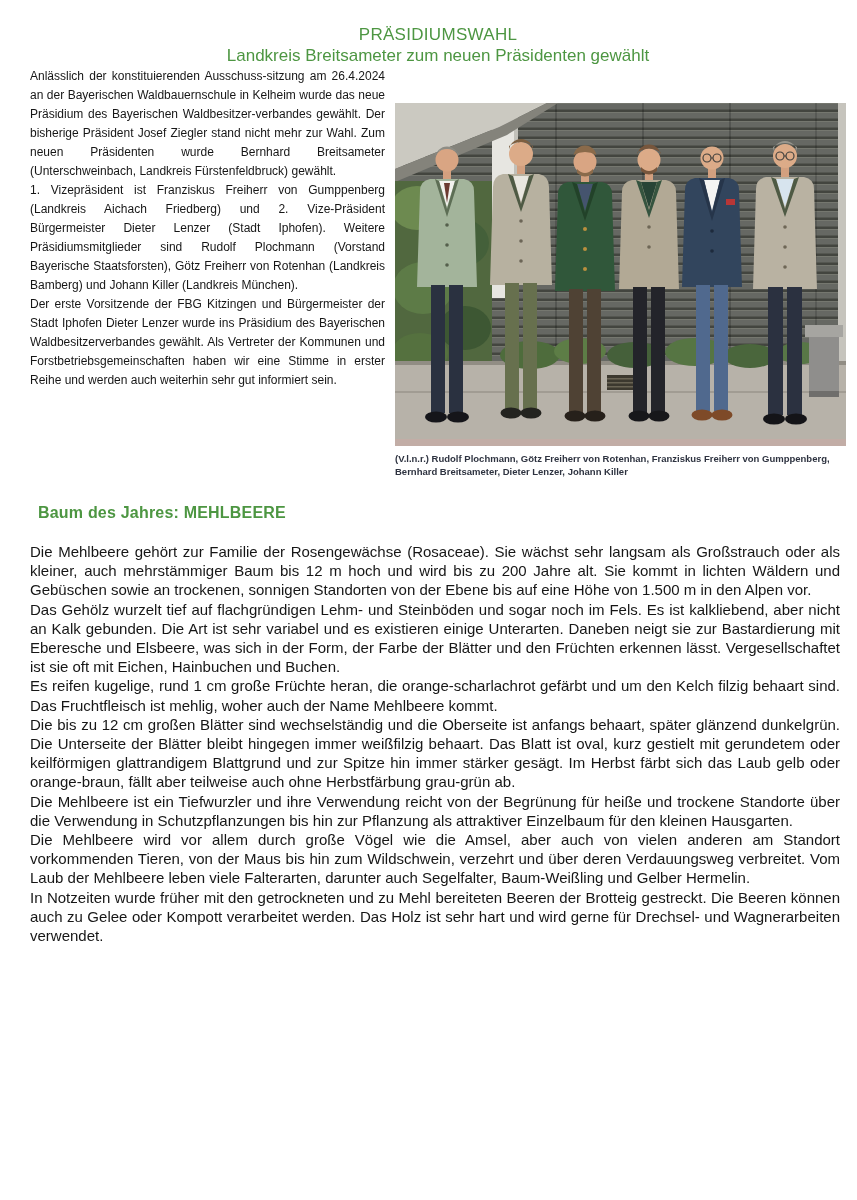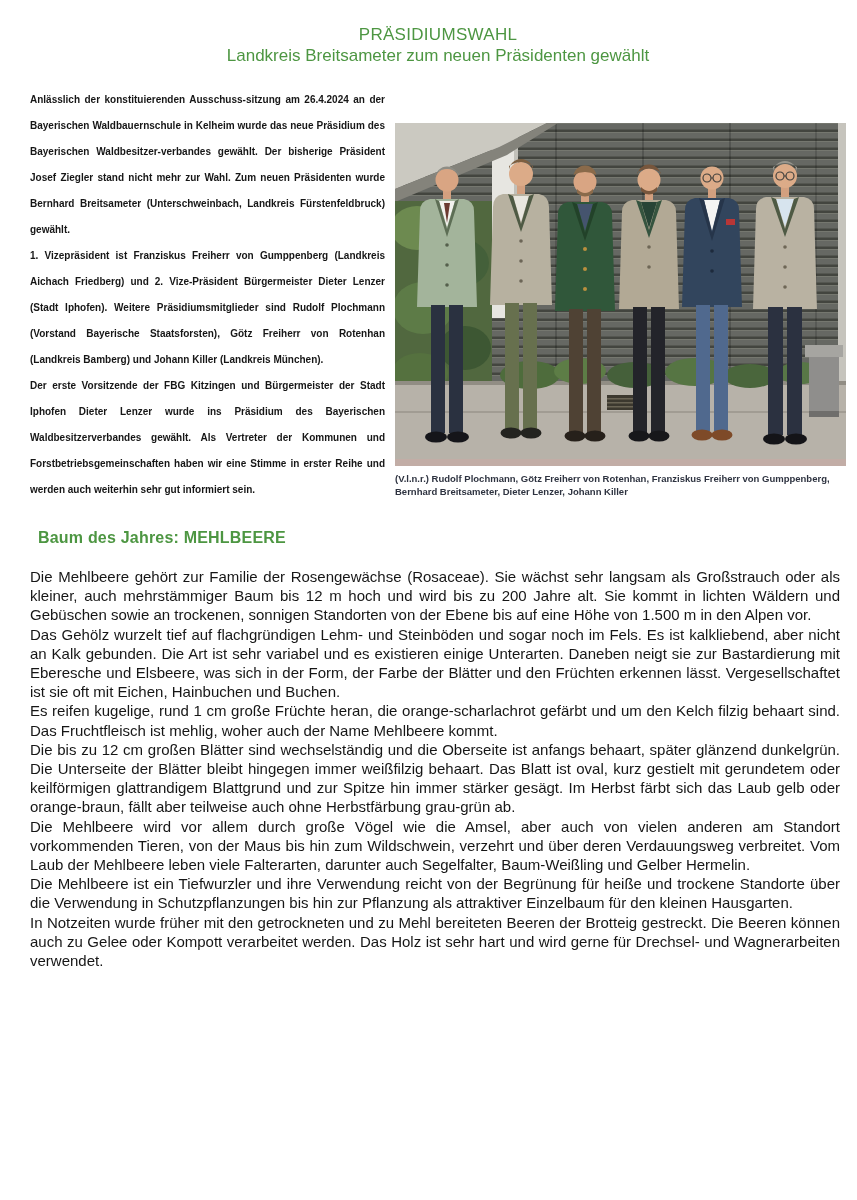--- a/index.html
+++ b/index.html
@@ -9,33 +9,33 @@
     --page_bg:#ffffff;
   }
   *{margin:0;padding:0;box-sizing:border-box;}
   html,body{background:#e9e9e9;}
   body{font-family:"Liberation Sans", sans-serif;}
   .page{
     width:857px;height:1200px;margin:0 auto;background:var(--page_bg);
     padding:24px 11px 0 30px;position:relative;overflow:hidden;
     color:var(--body_text);
   }
-  .header{width:816px;text-align:center;margin-bottom:20px;}
+  .header{width:816px;text-align:center;}
   .title{
     color:var(--heading_green);font-size:17px;font-weight:400;
     line-height:21px;letter-spacing:.3px;
   }
   .subtitle{
     color:var(--heading_green);font-size:17px;font-weight:400;line-height:22px;
   }
   .columns{display:flex;gap:10px;align-items:flex-start;}
   .left-col{width:355px;flex:0 0 355px;}
   .left-col .para{
-    font-size:10px;line-height:26px;text-align:justify;
-    text-justify:inter-word;hyphens:none;font-weight:bold;
+    font-size:12px;line-height:19px;text-align:justify;
+    text-justify:inter-word;hyphens:none;
   }
   .right-col{width:451px;flex:0 0 451px;margin-top:36px;}
   .photo{display:block;width:451px;height:343px;background:#6a6c68;}
   .caption{
     margin-top:6px;font-size:9.5px;font-weight:700;line-height:13px;
     color:var(--caption_text);
   }
   .section{margin-top:26px;width:810px;}
   .section-heading{
     color:var(--heading_green);font-size:16px;font-weight:700;
@@ -242,18 +242,18 @@
       <div class="caption">(V.l.n.r.) Rudolf Plochmann, Götz Freiherr von Rotenhan, Franziskus Freiherr von Gumppenberg, Bernhard Breitsameter, Dieter Lenzer, Johann Killer</div>
     </div>
   </div>
 
   <div class="section">
     <div class="section-heading">Baum des Jahres: MEHLBEERE</div>
     <div class="para">Die Mehlbeere gehört zur Familie der Rosengewächse (Rosaceae). Sie wächst sehr langsam als Großstrauch oder als kleiner, auch mehrstämmiger Baum bis 12 m hoch und wird bis zu 200 Jahre alt. Sie kommt in lichten Wäldern und Gebüschen sowie an trockenen, sonnigen Standorten von der Ebene bis auf eine Höhe von 1.500 m in den Alpen vor.</div>
     <div class="para gap">Das Gehölz wurzelt tief auf flachgründigen Lehm- und Steinböden und sogar noch im Fels. Es ist kalkliebend, aber nicht an Kalk gebunden. Die Art ist sehr variabel und es existieren einige Unterarten. Daneben neigt sie zur Bastardierung mit Eberesche und Elsbeere, was sich in der Form, der Farbe der Blätter und den Früchten erkennen lässt. Vergesellschaftet ist sie oft mit Eichen, Hainbuchen und Buchen.</div>
     <div class="para gap">Es reifen kugelige, rund 1 cm große Früchte heran, die orange-scharlachrot gefärbt und um den Kelch filzig behaart sind. Das Fruchtfleisch ist mehlig, woher auch der Name Mehlbeere kommt.</div>
     <div class="para gap">Die bis zu 12 cm großen Blätter sind wechselständig und die Oberseite ist anfangs behaart, später glänzend dunkelgrün. Die Unterseite der Blätter bleibt hingegen immer weißfilzig behaart. Das Blatt ist oval, kurz gestielt mit gerundetem oder keilförmigen glattrandigem Blattgrund und zur Spitze hin immer stärker gesägt. Im Herbst färbt sich das Laub gelb oder orange-braun, fällt aber teilweise auch ohne Herbstfärbung grau-grün ab.</div>
+    <div class="para">Die Mehlbeere ist ein Tiefwurzler und ihre Verwendung reicht von der Begrünung für heiße und trockene Standorte über die Verwendung in Schutzpflanzungen bis hin zur Pflanzung als attraktiver Einzelbaum für den kleinen Hausgarten.</div>
     <div class="para gap">Die Mehlbeere wird vor allem durch große Vögel wie die Amsel, aber auch von vielen anderen am Standort vorkommenden Tieren, von der Maus bis hin zum Wildschwein, verzehrt und über deren Verdauungsweg verbreitet. Vom Laub der Mehlbeere leben viele Falterarten, darunter auch Segelfalter, Baum-Weißling und Gelber Hermelin.</div>
-    <div class="para">Die Mehlbeere ist ein Tiefwurzler und ihre Verwendung reicht von der Begrünung für heiße und trockene Standorte über die Verwendung in Schutzpflanzungen bis hin zur Pflanzung als attraktiver Einzelbaum für den kleinen Hausgarten.</div>
     <div class="para gap">In Notzeiten wurde früher mit den getrockneten und zu Mehl bereiteten Beeren der Brotteig gestreckt. Die Beeren können auch zu Gelee oder Kompott verarbeitet werden. Das Holz ist sehr hart und wird gerne für Drechsel- und Wagnerarbeiten verwendet.</div>
   </div>
 
 </div>
 
 </body></html>

